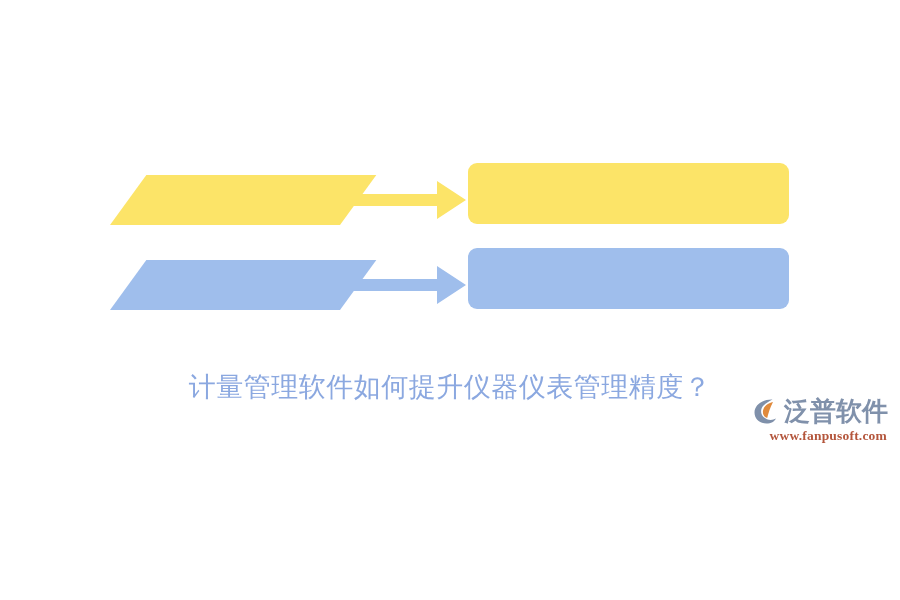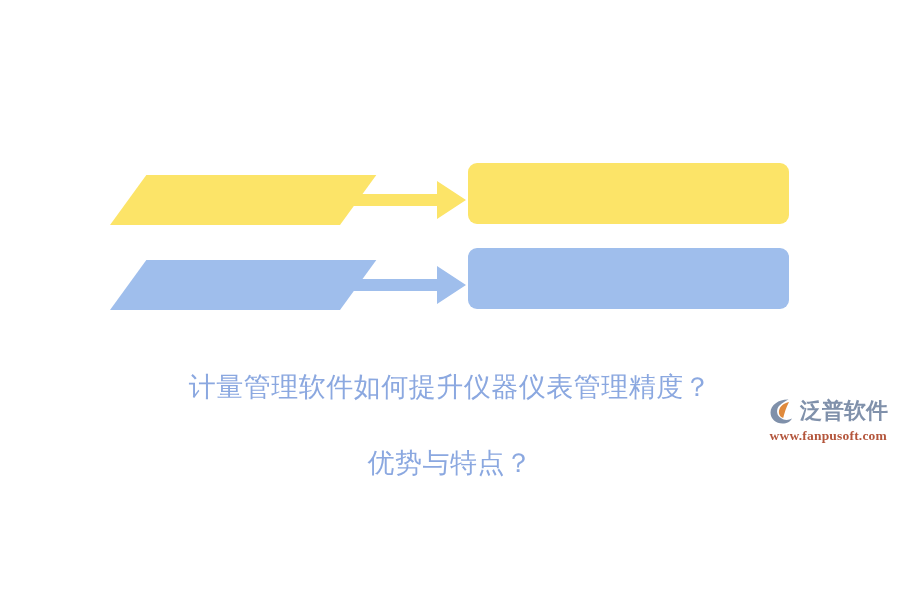--- a/index.html
+++ b/index.html
@@ -120,21 +120,21 @@
   }
   .logo-mark {
     width: 30px;
     height: 30px;
     margin-right: 4px;
     flex: 0 0 auto;
   }
   .logo-mark svg { display: block; width: 30px; height: 30px; }
   .logo-name {
     font-family: "Liberation Sans", "DejaVu Sans", sans-serif;
-    font-size: 22px;
+    font-size: 26px;
     font-weight: bold;
     color: #8091AB;
     letter-spacing: 0px;
     line-height: 1;
   }
   .logo-url {
     text-align: right;
     font-family: "Liberation Serif", "DejaVu Serif", serif;
     font-size: 13.5px;
     font-weight: bold;
@@ -183,21 +183,20 @@
 
       <div class="endbox blue">
         <span class="endbox-text"></span>
       </div>
     </div>
 
   </div>
 
   <div class="title-block">
     <span class="title-line">计量管理软件如何提升仪器仪表管理精度？</span>
-    <span class="title-line">优势与特点？</span>
   </div>
 
   <div class="logo">
     <div class="logo-top">
       <span class="logo-mark">
         <svg viewBox="0 0 30 30" xmlns="http://www.w3.org/2000/svg" aria-hidden="true">
           <path d="M22.5 3.4 C13.5 3.0 4.5 8.5 4.5 16.5 C4.5 23.0 10.0 27.5 16.5 27.5 C21.0 27.5 24.5 25.5 26.0 22.5 C22.0 24.8 17.0 24.2 13.8 21.3 C10.3 18.1 10.2 12.8 13.5 9.4 C16.0 6.8 19.3 5.2 22.5 3.4 Z" fill="#7F90AA"></path>
           <path d="M23.0 6.0 C18.0 7.0 13.8 10.2 13.0 14.8 C12.4 18.2 14.2 21.0 17.2 22.0 C18.4 17.2 20.3 11.0 23.0 6.0 Z" fill="#E08A3C"></path>
         </svg>
       </span>

